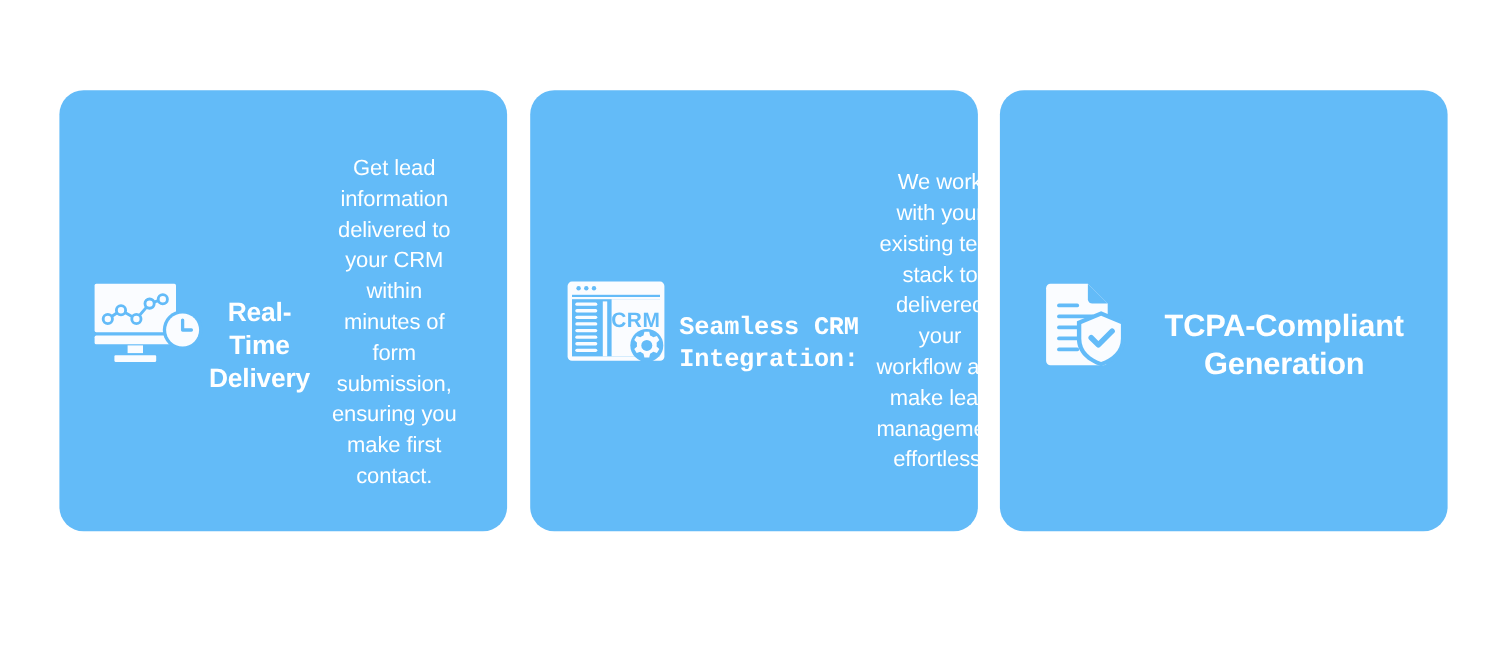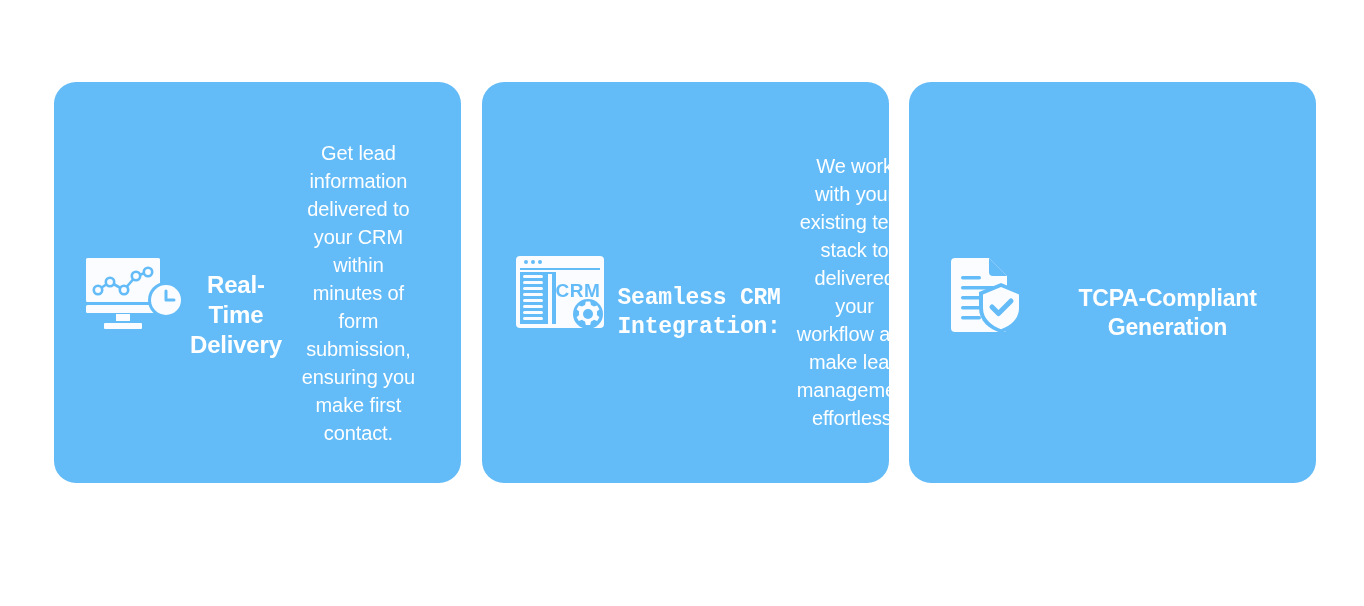--- a/index.html
+++ b/index.html
@@ -63,21 +63,21 @@
     color: #ffffff;
     font-weight: bold;
     text-align: center;
     letter-spacing: -0.2px;
     line-height: 1.25;
     margin: 0;
   }
 
   .card-1 .card-title { font-size: 24px; margin-top: 42px; }
   .card-2 .card-title { font-size: 23px; margin-top: 39px; font-family: Liberation Mono, monospace; }
-  .card-3 .card-title { font-size: 23px; margin-top: 39px; }
+  .card-3 .card-title { font-size: 28px; margin-top: 39px; }
 
   .card-body {
     color: #ffffff;
     font-size: 20px;
     line-height: 28px;
     text-align: center;
     margin: 16px;
     letter-spacing: -0.1px;
   }
 

